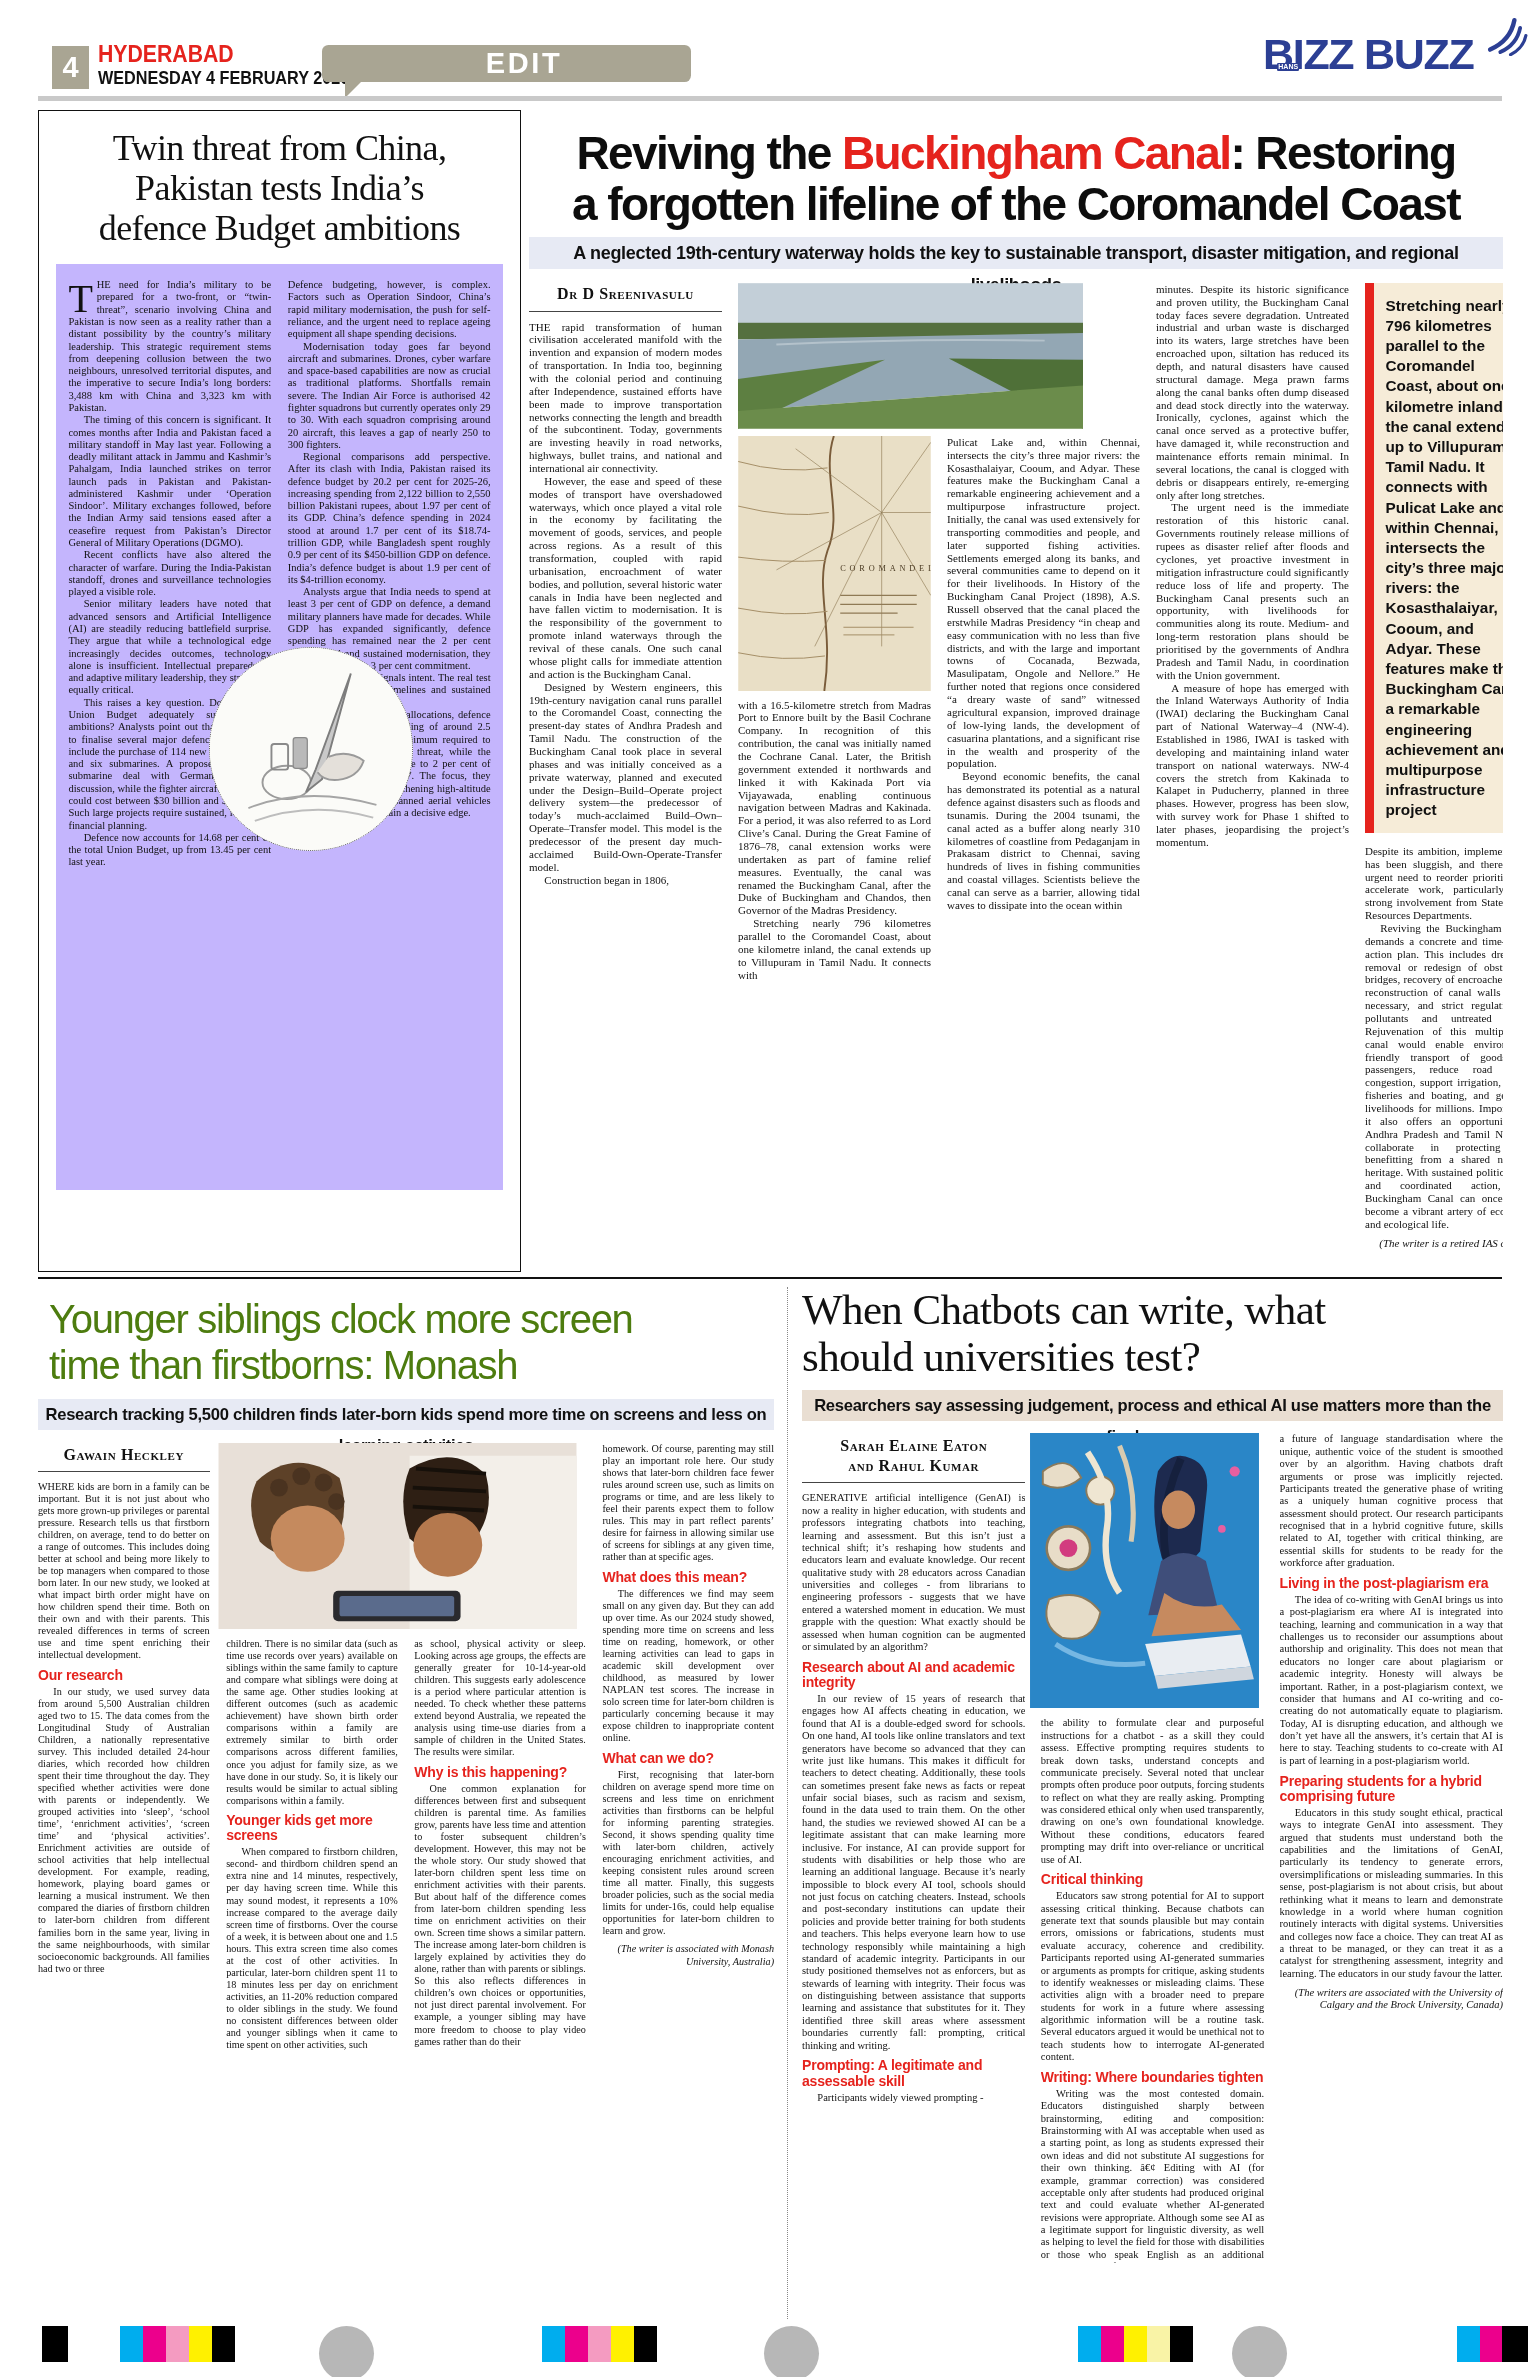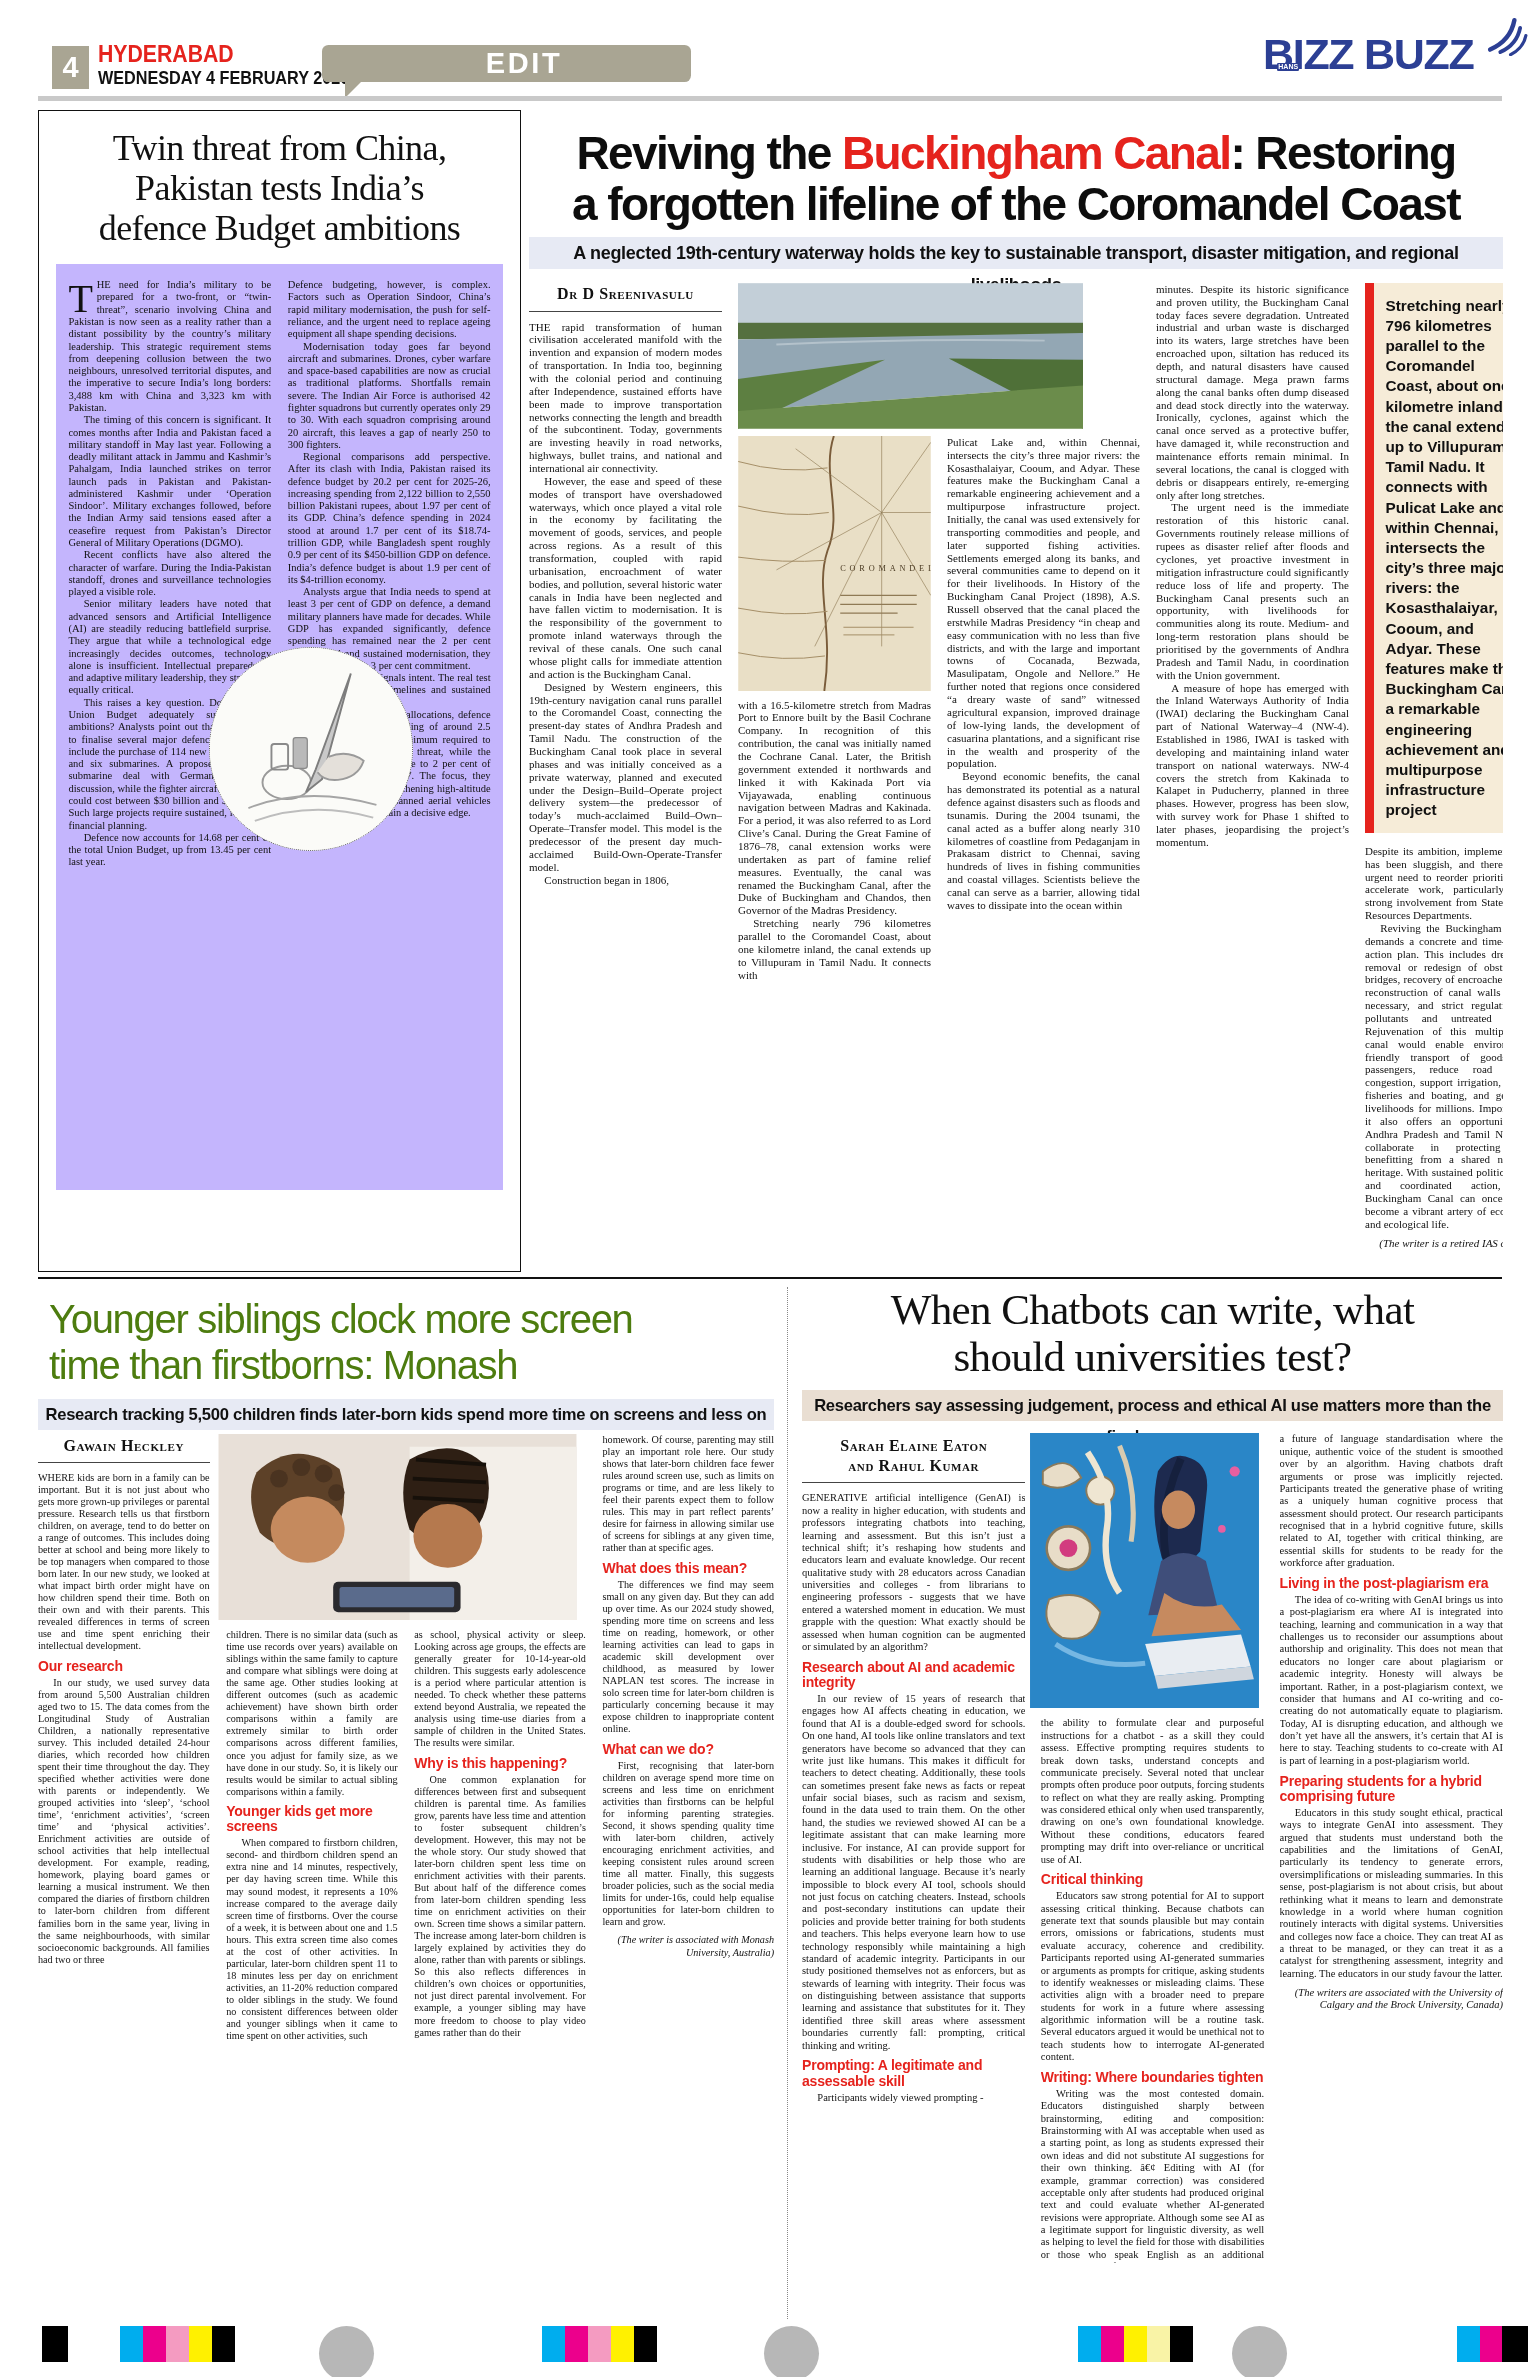--- a/index.html
+++ b/index.html
@@ -65,28 +65,28 @@
   
   .section-rule{position:absolute;left:38px;top:1277px;width:1464px;height:1.9px;background:#111;}
   .v-dotted{position:absolute;left:787px;top:1287px;height:1032px;border-left:1.9px dotted #888;}
 
   
   #sib{position:absolute;left:38px;top:1286px;width:736px;}
   #sib h1{margin:11px;font:400 40px/1.14 "Liberation Sans",sans-serif;
           letter-spacing:-1.3px;color:#4d7c0f;}
   .s-sub{margin-top:9px;height:31px;background:#e7eaf4;text-align:center;
          font:700 16.6px/31px "Liberation Sans",sans-serif;letter-spacing:-0.3px;}
-  .s-cols{margin-top:4px;position:relative;display:flex;gap:16.6px;height:830px;overflow:hidden;}
+  .s-cols{margin-top:13px;position:relative;display:flex;gap:16.6px;height:830px;overflow:hidden;}
   .s-col{flex:1;font-size:10.2px;line-height:1.18;overflow:hidden;}
   .s-photo{position:absolute;left:180px;top:0;width:359px;height:186px;}
   .sp-kids{height:195px;}
 
   
   #chat{position:absolute;left:802px;top:1286px;width:701px;}
-  #chat h1{margin:0;font:400 43px/1.1 "Liberation Serif",serif;text-align:center;letter-spacing:-0.6px;}
+  #chat h1{margin:0;font:400 43px/1.1 "Liberation Serif",serif;letter-spacing:-0.6px;}
   .t-sub{margin-top:9px;height:31px;background:#e9ded2;text-align:center;
          font:700 16.6px/31px "Liberation Sans",sans-serif;letter-spacing:-0.3px;}
   .t-cols{margin-top:12.8px;position:relative;display:flex;gap:15.3px;height:830px;overflow:hidden;}
   .t-col{flex:1;font-size:10.5px;line-height:1.18;overflow:hidden;}
   .t-illo{position:absolute;left:228px;top:0;width:229px;height:275px;}
   .sp-illo{height:284px;}
   .byl2{line-height:1.25;}
 
   
   .marks{position:absolute;top:2326px;left:0;width:1541px;height:52px;}

